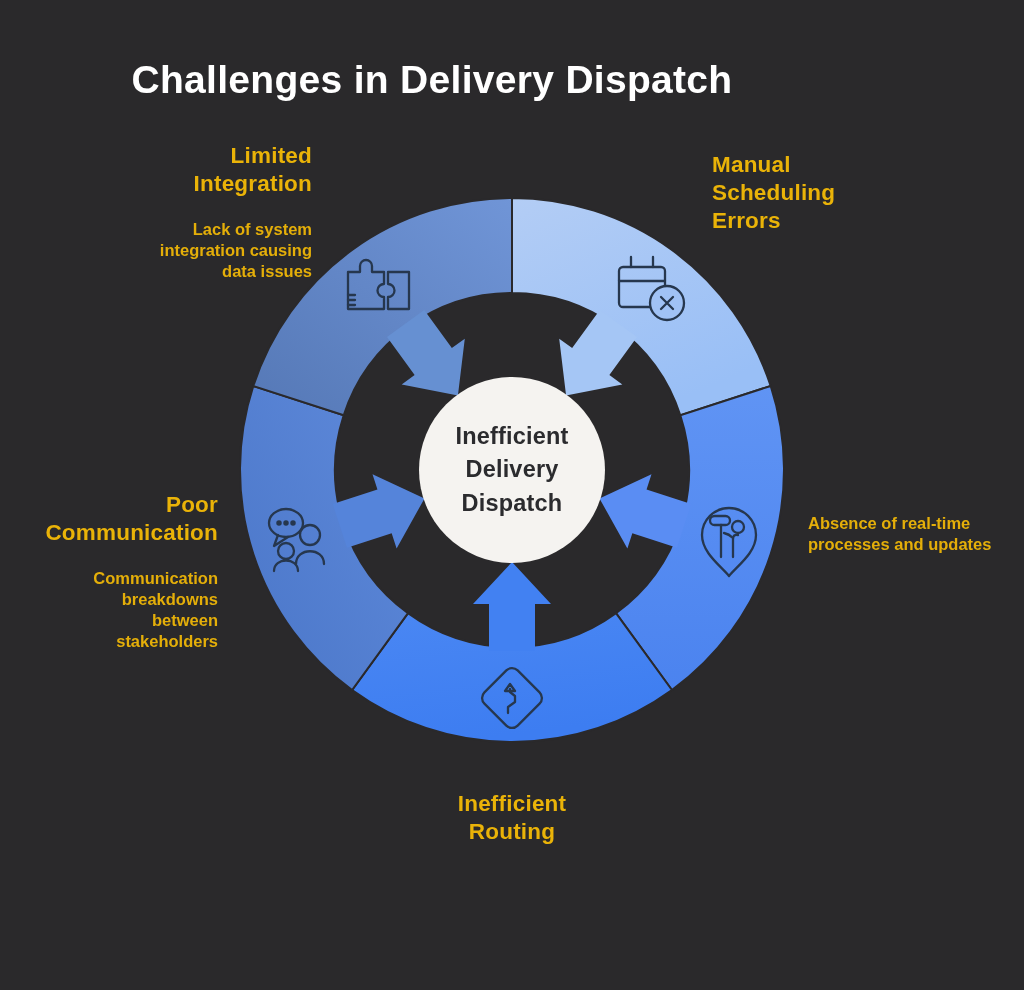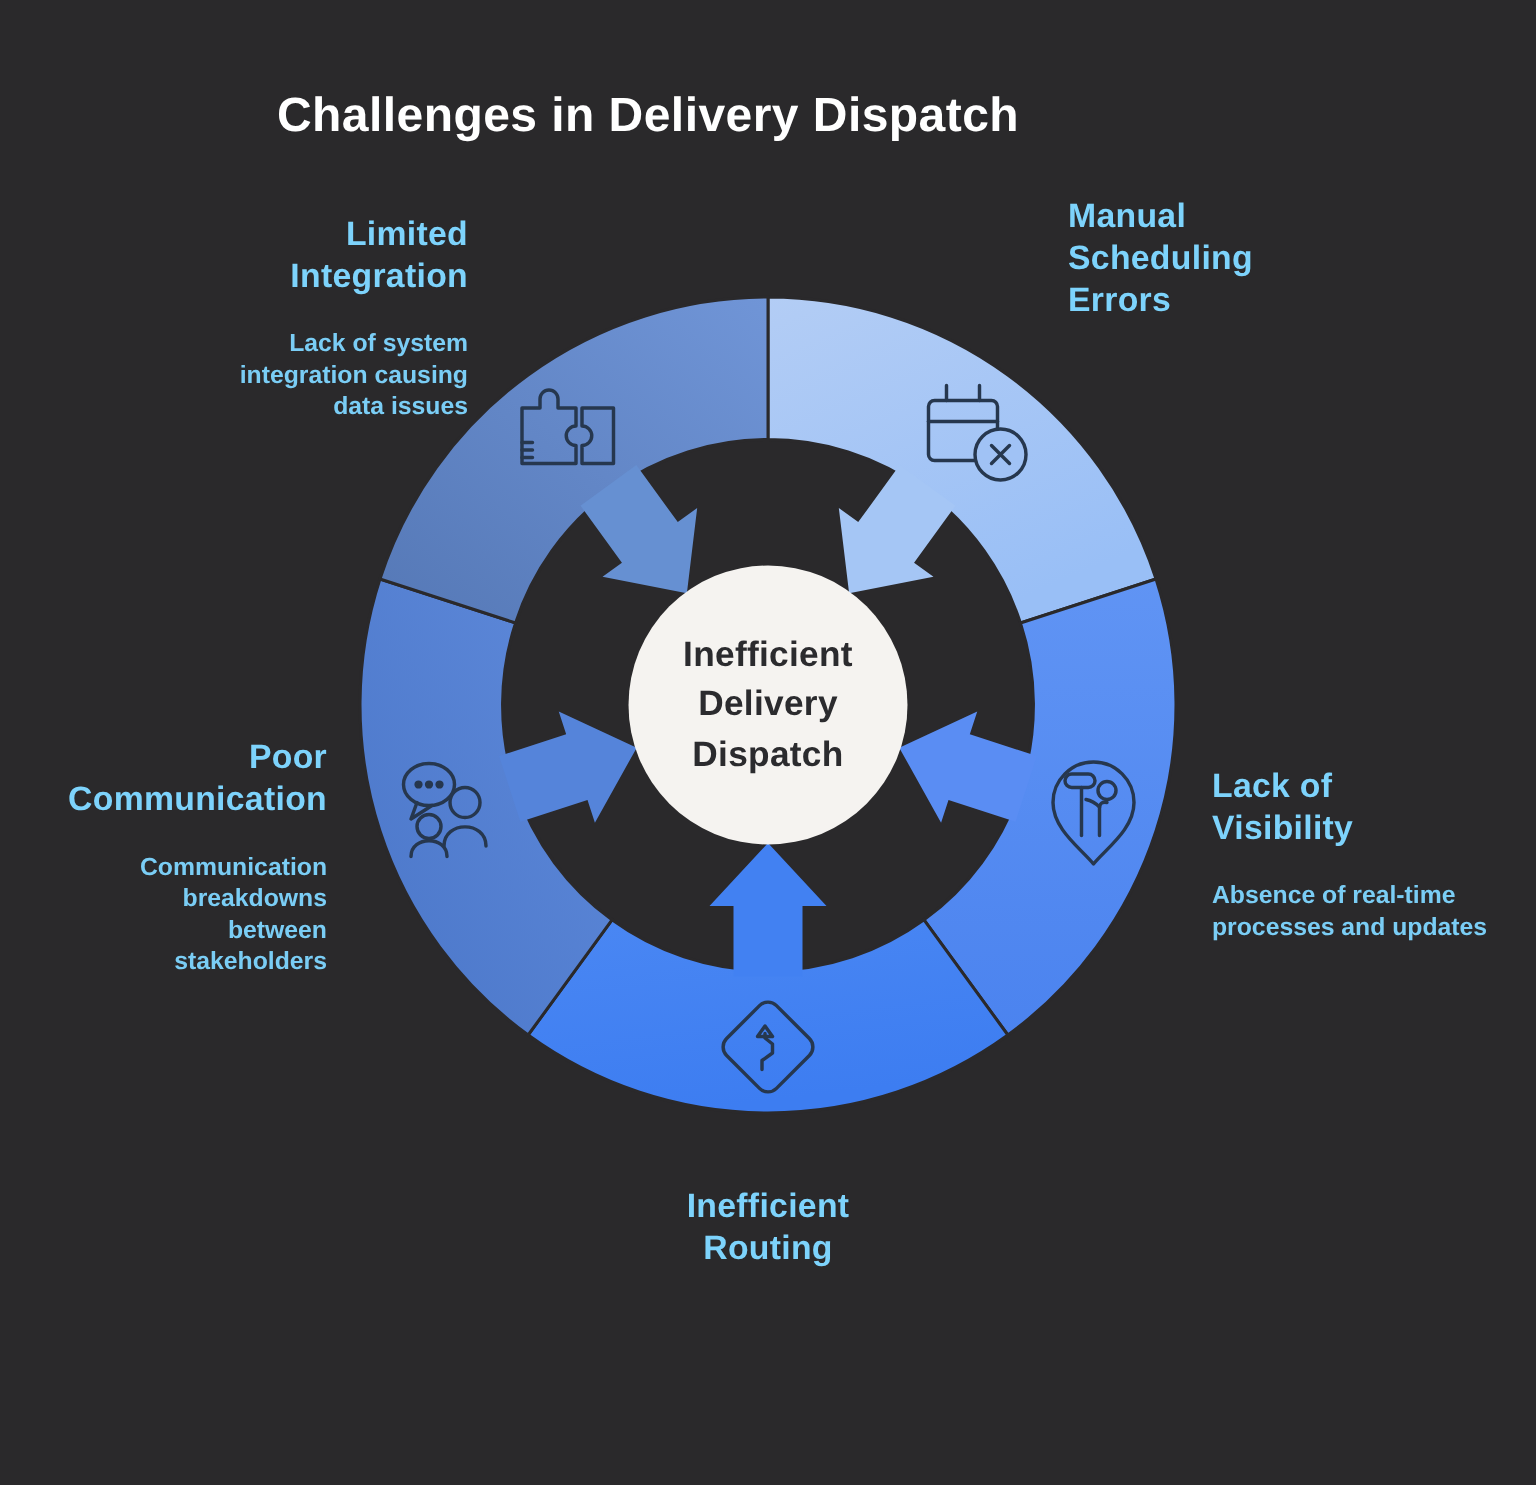--- a/index.html
+++ b/index.html
@@ -5,31 +5,31 @@
   html,body{margin:0;padding:0;}
   body{
     width:1024px;height:990px;position:relative;overflow:hidden;
     background:#2a292b;
     font-family:"Liberation Sans","DejaVu Sans",sans-serif;
     -webkit-font-smoothing:antialiased;
   }
   .stage{position:absolute;inset:0;}
   .title{
     position:absolute;left:0;top:58px;width:864px;text-align:center;
-    color:#ffffff;font-size:32px;font-weight:700;letter-spacing:.3px;
+    color:#ffffff;font-size:39px;font-weight:700;letter-spacing:.3px;
   }
   svg.diagram{position:absolute;left:0;top:0;}
-  .label{position:absolute;color:#7dd3fc;white-space:pre-line;}
+  .label{position:absolute;color:#eab308;white-space:pre-line;}
   .label .heading{font-size:22.5px;font-weight:700;line-height:1.24;letter-spacing:.2px;}
   .label .desc{font-size:16.5px;font-weight:700;line-height:1.28;margin-top:3px;opacity:.97;}
   .align-right{text-align:right;}
   .align-left{text-align:left;}
   .align-center{text-align:center;}
   .lbl-integration{left:40px;top:124px;width:272px;}
-  .lbl-manual{left:712px;top:112px;width:280px;}
+  .lbl-manual{left:712px;top:133px;width:280px;}
   .lbl-visibility{left:808px;top:492px;width:210px;}
   .lbl-communication{left:10px;top:473px;width:208px;}
   .lbl-routing{left:387px;top:772px;width:250px;}
   .center-label{
     position:absolute;left:512px;top:470px;transform:translate(-50%,-50%);
     width:190px;text-align:center;color:#2b2b2e;
     font-size:23.5px;font-weight:700;line-height:1.42;white-space:pre-line;letter-spacing:.2px;
   }
 </style>
 </head>
@@ -138,22 +138,20 @@
 data issues</div>
   </div>
 
   <div class="label lbl-manual align-left">
     <div class="heading">Manual
 Scheduling
 Errors</div>
   </div>
 
   <div class="label lbl-visibility align-left">
-    <div class="heading">Lack of
-Visibility</div>
     <div class="desc">Absence of real-time
 processes and updates</div>
   </div>
 
   <div class="label lbl-communication align-right">
     <div class="heading">Poor
 Communication</div>
     <div class="desc">Communication
 breakdowns
 between

